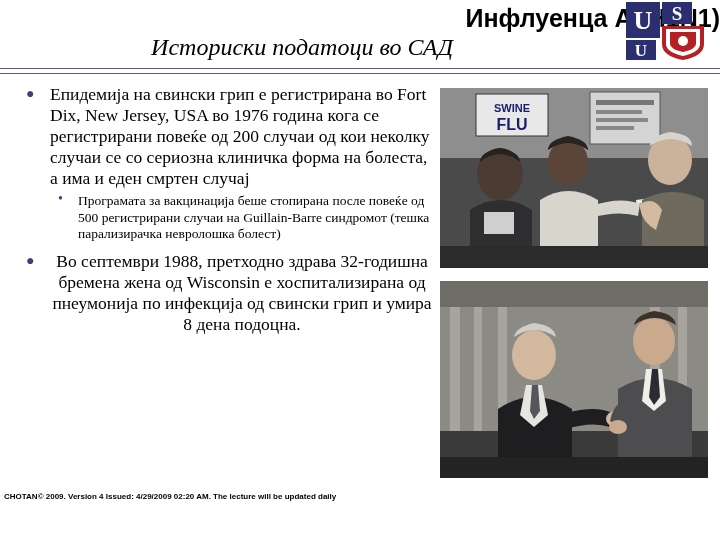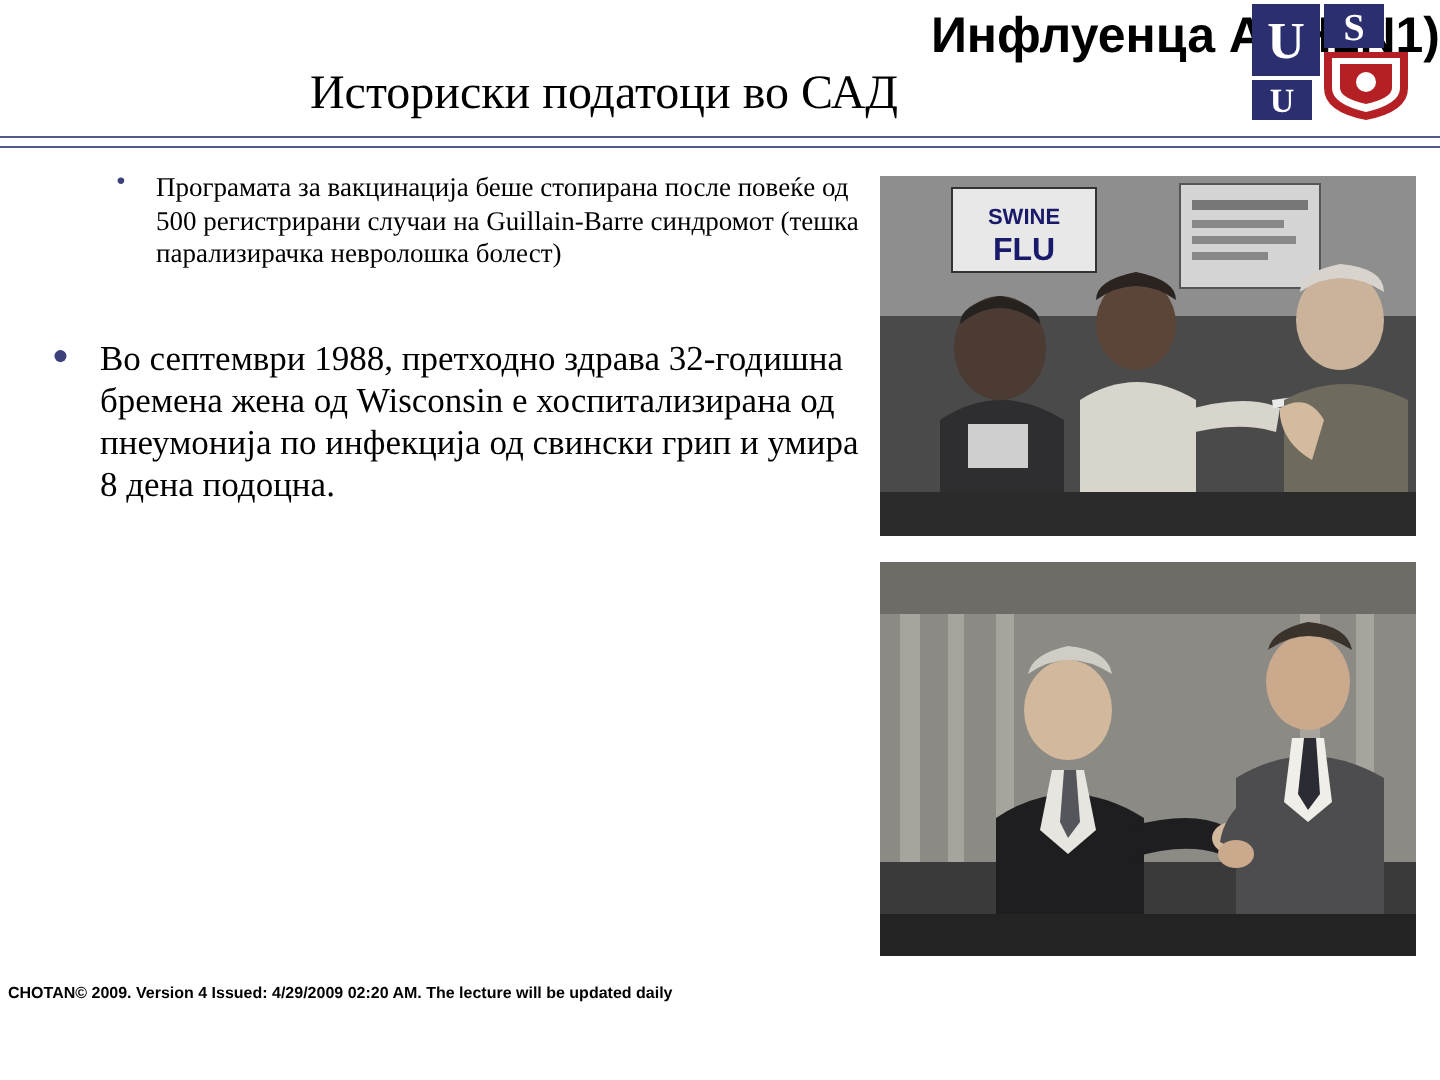--- a/index.html
+++ b/index.html
@@ -32,20 +32,21 @@
     font-size: 25px;
     color: #000000;
     letter-spacing: 0px;
   }
   .title-line2 {
     position: absolute;
     left: 0; top: 34px;
     width: 604px;
     text-align: center;
     font-family: "Liberation Serif", serif;
+    font-style: italic;
     font-size: 24px;
     color: #000000;
   }
   .header-rule {
     position: absolute;
     left: 0; top: 68px;
     width: 720px;
     height: 4px;
     border-top: 1px solid #555a8a;
     border-bottom: 1px solid #555a8a;
@@ -122,21 +123,21 @@
     color: #000000;
   }
   .b3::before {
     content: "\2022";
     position: absolute;
     left: 8px;
     top: -2px;
     font-size: 12px;
     color: #3b3f7a;
   }
-  .gap-lg { margin-top: 33px; }
+  .gap-lg { margin-top: 8px; text-align: center; }
 
   
   .photo {
     position: absolute;
     background: #0f766e;
     overflow: hidden;
   }
   .photo-top {
     left: 440px;
     top: 10px;
@@ -194,20 +195,21 @@
 
       <rect x="0" y="38" width="30" height="20" fill="#2c2f6f"></rect>
       <text x="15" y="54" font-family="Liberation Serif, serif" font-size="17" font-weight="bold" fill="#ffffff" text-anchor="middle">U</text>
     </svg>
   </div>
 </div>
 
 <div class="content">
 
   <div class="bullets">
+    <div class="b1">Епидемија на свински грип е регистрирана во Fort Dix, New Jersey, USA во 1976 година кога се регистрирани повеќе од 200 случаи од кои  неколку случаи се со сериозна клиничка форма на болеста, а има и еден смртен случај</div>
     <div class="b2">Програмата за вакцинација беше стопирана после повеќе од 500 регистрирани случаи на Guillain-Barre синдромот (тешка парализирачка невролошка болест)</div>
     <div class="b1 gap-lg">Во септември 1988, претходно здрава 32-годишна бремена жена од Wisconsin е хоспитализирана од пнеумонија по инфекција од свински грип и умира 8 дена подоцна.</div>
   </div>
 
   <div class="photo photo-top">
     <svg width="268" height="180" viewBox="0 0 268 180">
       <defs>
         <linearGradient id="bgTop" x1="0" y1="0" x2="0" y2="1">
           <stop offset="0%" stop-color="#7d7d7d"></stop>
           <stop offset="100%" stop-color="#3c3c3c"></stop>

